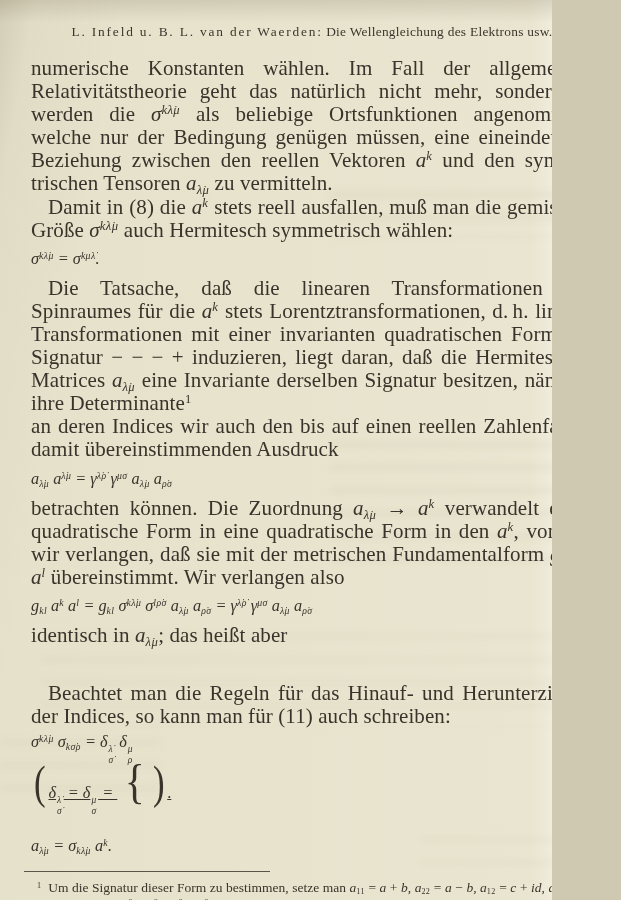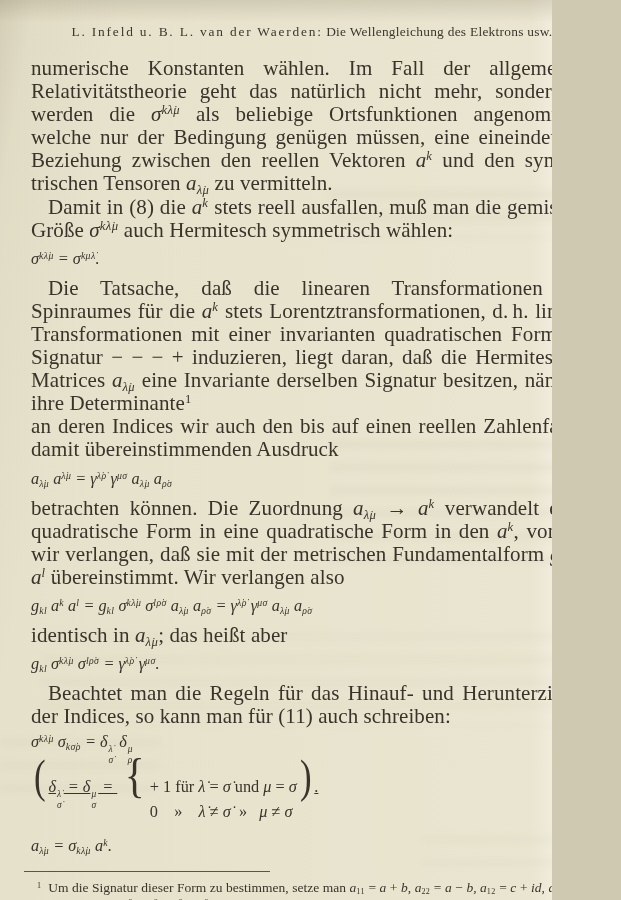--- a/index.html
+++ b/index.html
@@ -150,21 +150,20 @@
 
     <p>betrachten können. Die Zuordnung <i>a<sub>λ̇μ</sub></i> → <i>a<sup>k</sup></i> verwandelt diese quadratische Form in eine quadratische Form in den <i>a<sup>k</sup></i>, von der wir verlangen, daß sie mit der metrischen Fundamentalform <i>g<sub>kl</sub> a<sup>k</sup> a<sup>l</sup></i> übereinstimmt. Wir ver­langen also</p>
 
     <div class="eqrow">
       <span>g<sub>kl</sub> a<sup>k</sup> a<sup>l</sup> = g<sub>kl</sub> σ<sup>kλ̇μ</sup> σ<sup>lρ̇σ</sup> a<sub>λ̇μ</sub> a<sub>ρ̇σ</sub> = γ<sup>λ̇ρ̇</sup> γ<sup>μσ</sup> a<sub>λ̇μ</sub> a<sub>ρ̇σ</sub></span>
     </div>
 
     <p>identisch in <i>a<sub>λ̇μ</sub></i>; das heißt aber</p>
 
     <div class="eqrow">
-      <span>g<sub>kl</sub> σ<sup>kλ̇μ</sup> σ<sup>lρ̇σ</sup> = γ<sup>λ̇ρ̇</sup> γ<sup>μσ</sup>.</span>
       <span class="eqnum">(11)</span>
     </div>
 
     <p class="indent">Beachtet man die Regeln für das Hinauf- und Herunterziehen der Indices, so kann man für (11) auch schreiben:</p>
 
     <div class="eqrow tight">
       <span>σ<sup>kλ̇μ</sup> σ<sub>kσ̇ρ</sub> = δ<span class="ss">
             <span>λ̇</span>
             <span>σ̇</span>
           </span> δ<span class="ss">
@@ -173,24 +172,21 @@
           </span></span>
     </div>
 
     <div class="eqrow eq12row">
       <span><span class="bigp">(</span><span class="mid">δ<span class="ss">
               <span>λ̇</span>
               <span>σ̇</span>
             </span> = δ<span class="ss">
               <span>μ</span>
               <span>σ</span>
-            </span> = </span><span class="bigb">{</span><span class="cases">
-            <span><span class="rm">+ 1 für </span>λ̇ <span class="rm">=</span> σ̇ <span class="rm">und</span> μ <span class="rm">=</span> σ</span>
-            <span><span class="rm">0  »  </span>λ̇ <span class="rm">≠</span> σ̇<span class="rm"> » </span> μ <span class="rm">≠</span> σ</span>
-          </span><span class="bigp">)</span><span class="rm">.</span></span>
+            </span> = </span><span class="bigb">{</span><span class="bigp">)</span><span class="rm">.</span></span>
       <span class="eqnum">(15)</span>
     </div>
 
 
     <div class="eqrow">
       <span>a<sub>λ̇μ</sub> = σ<sub>kλ̇μ</sub> a<sup>k</sup>.</span>
     </div>
 
     <div class="footnote-rule"></div>
 

